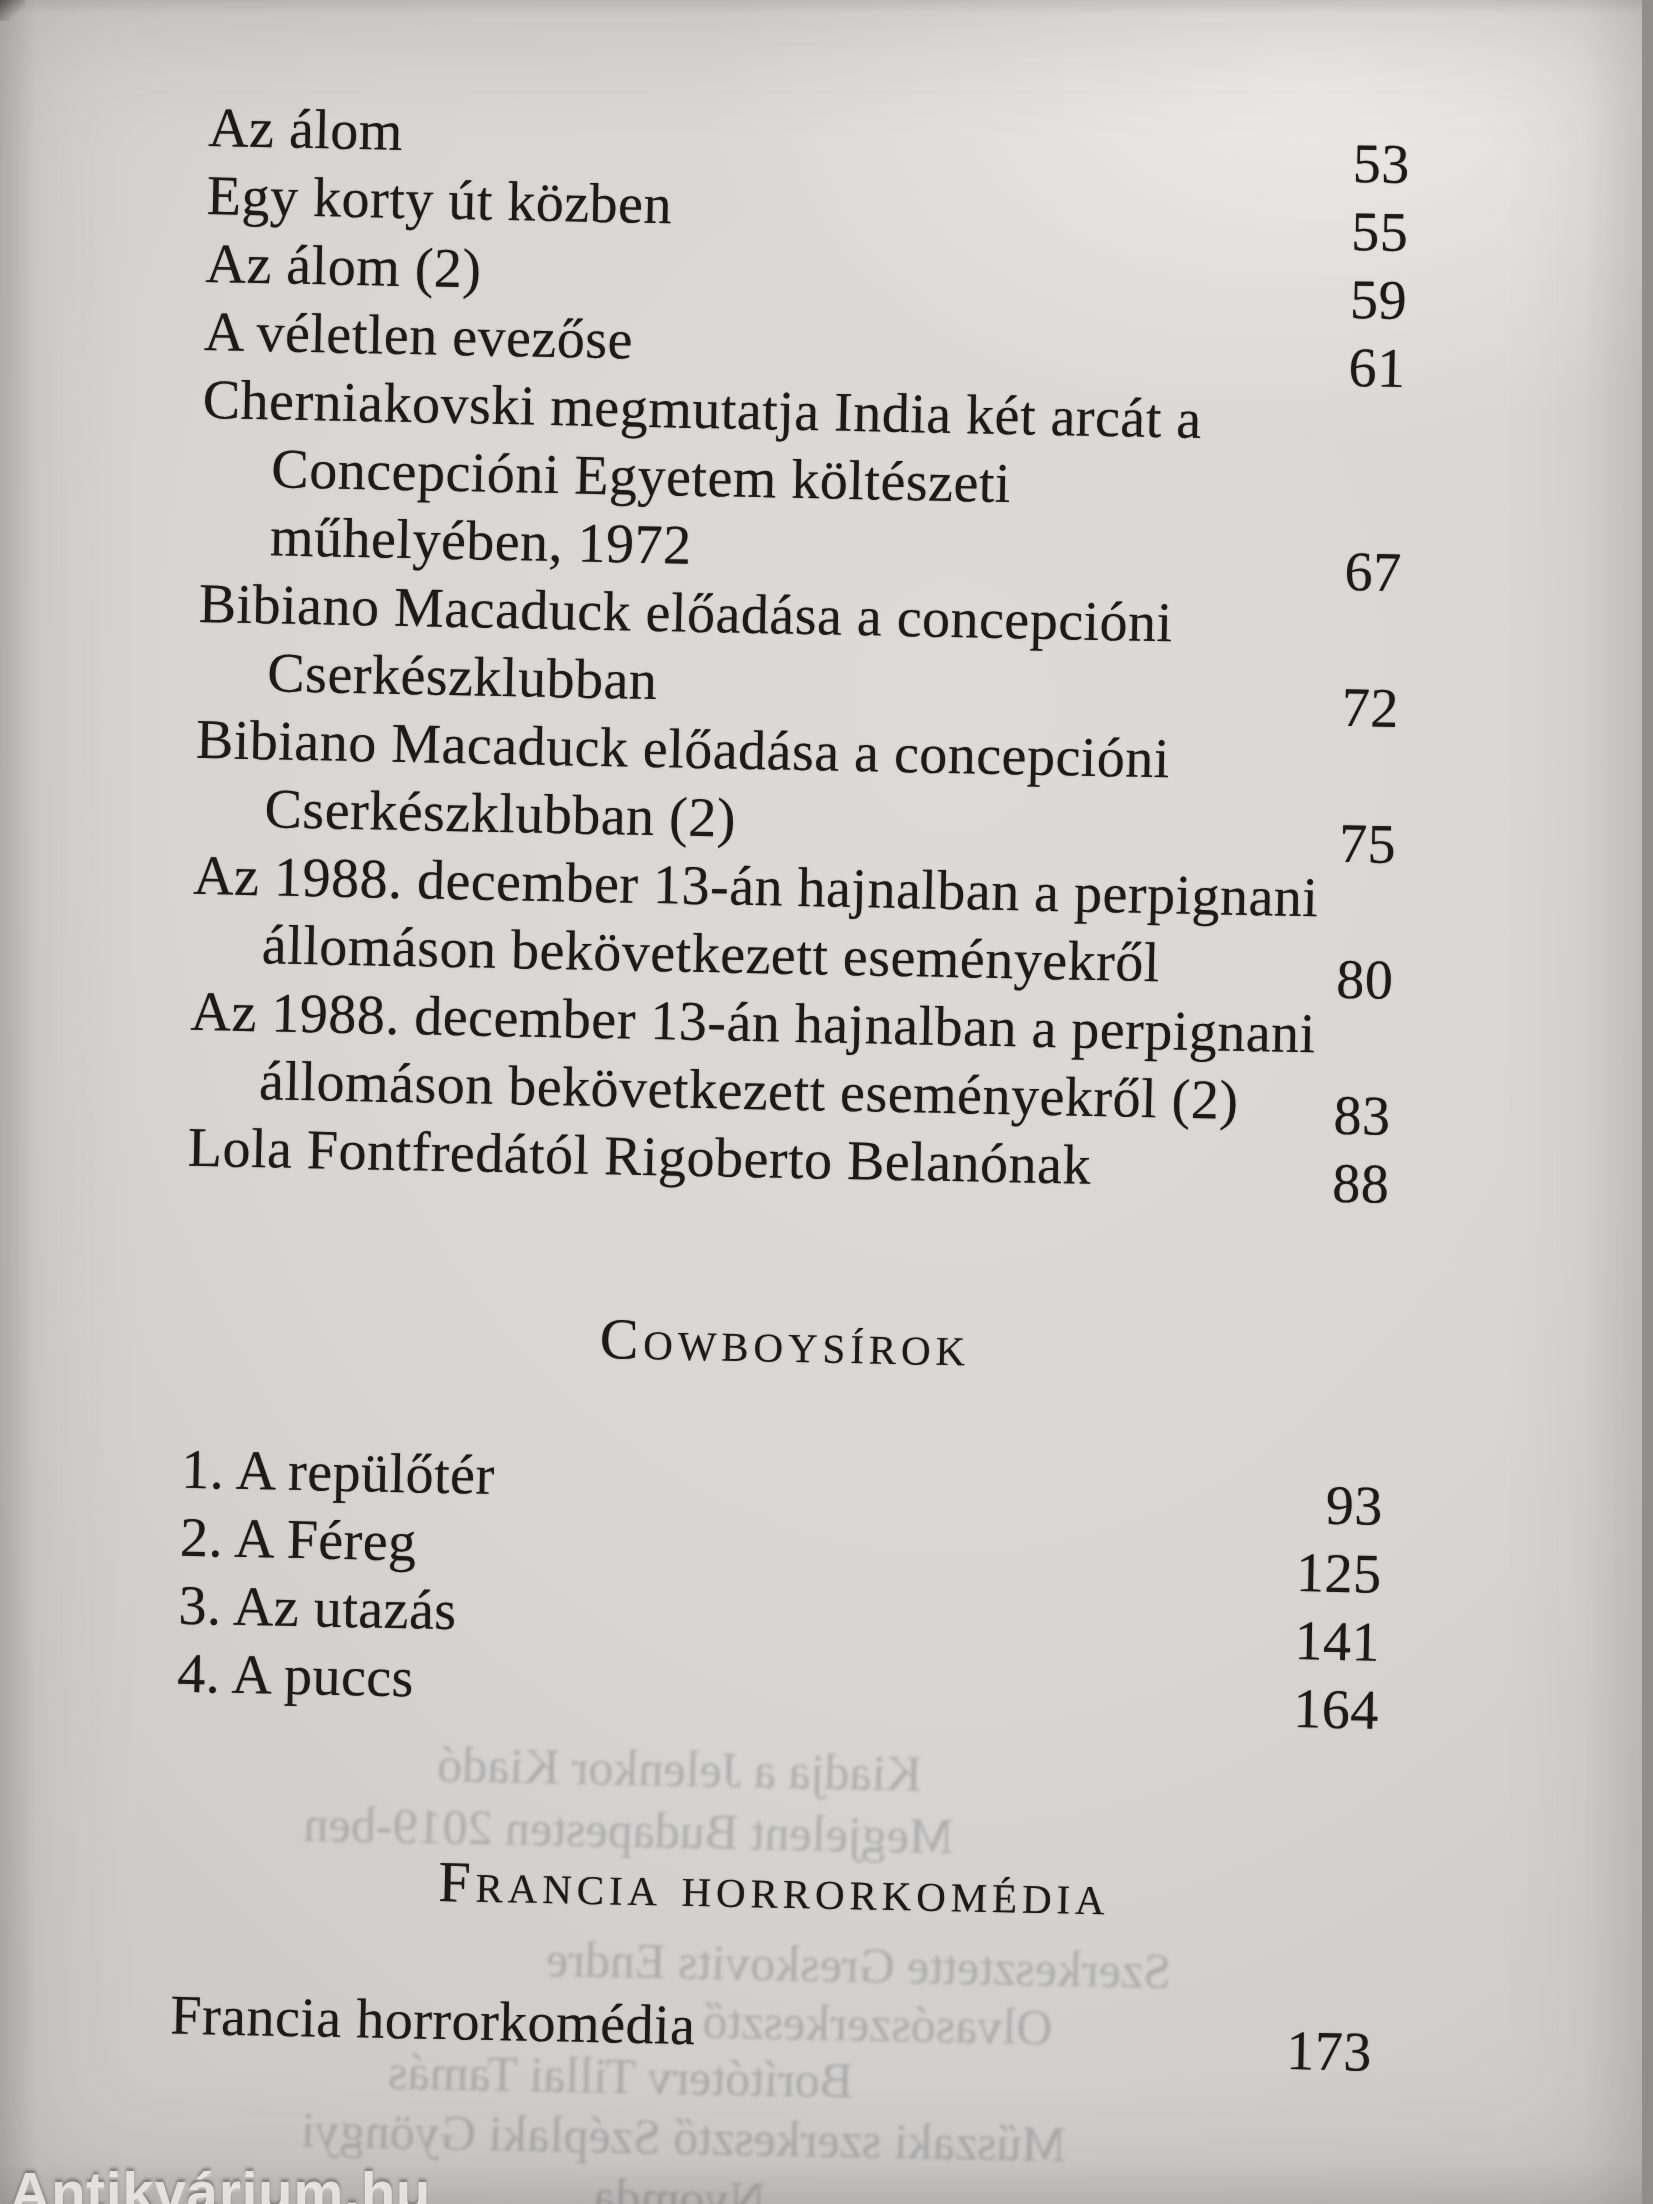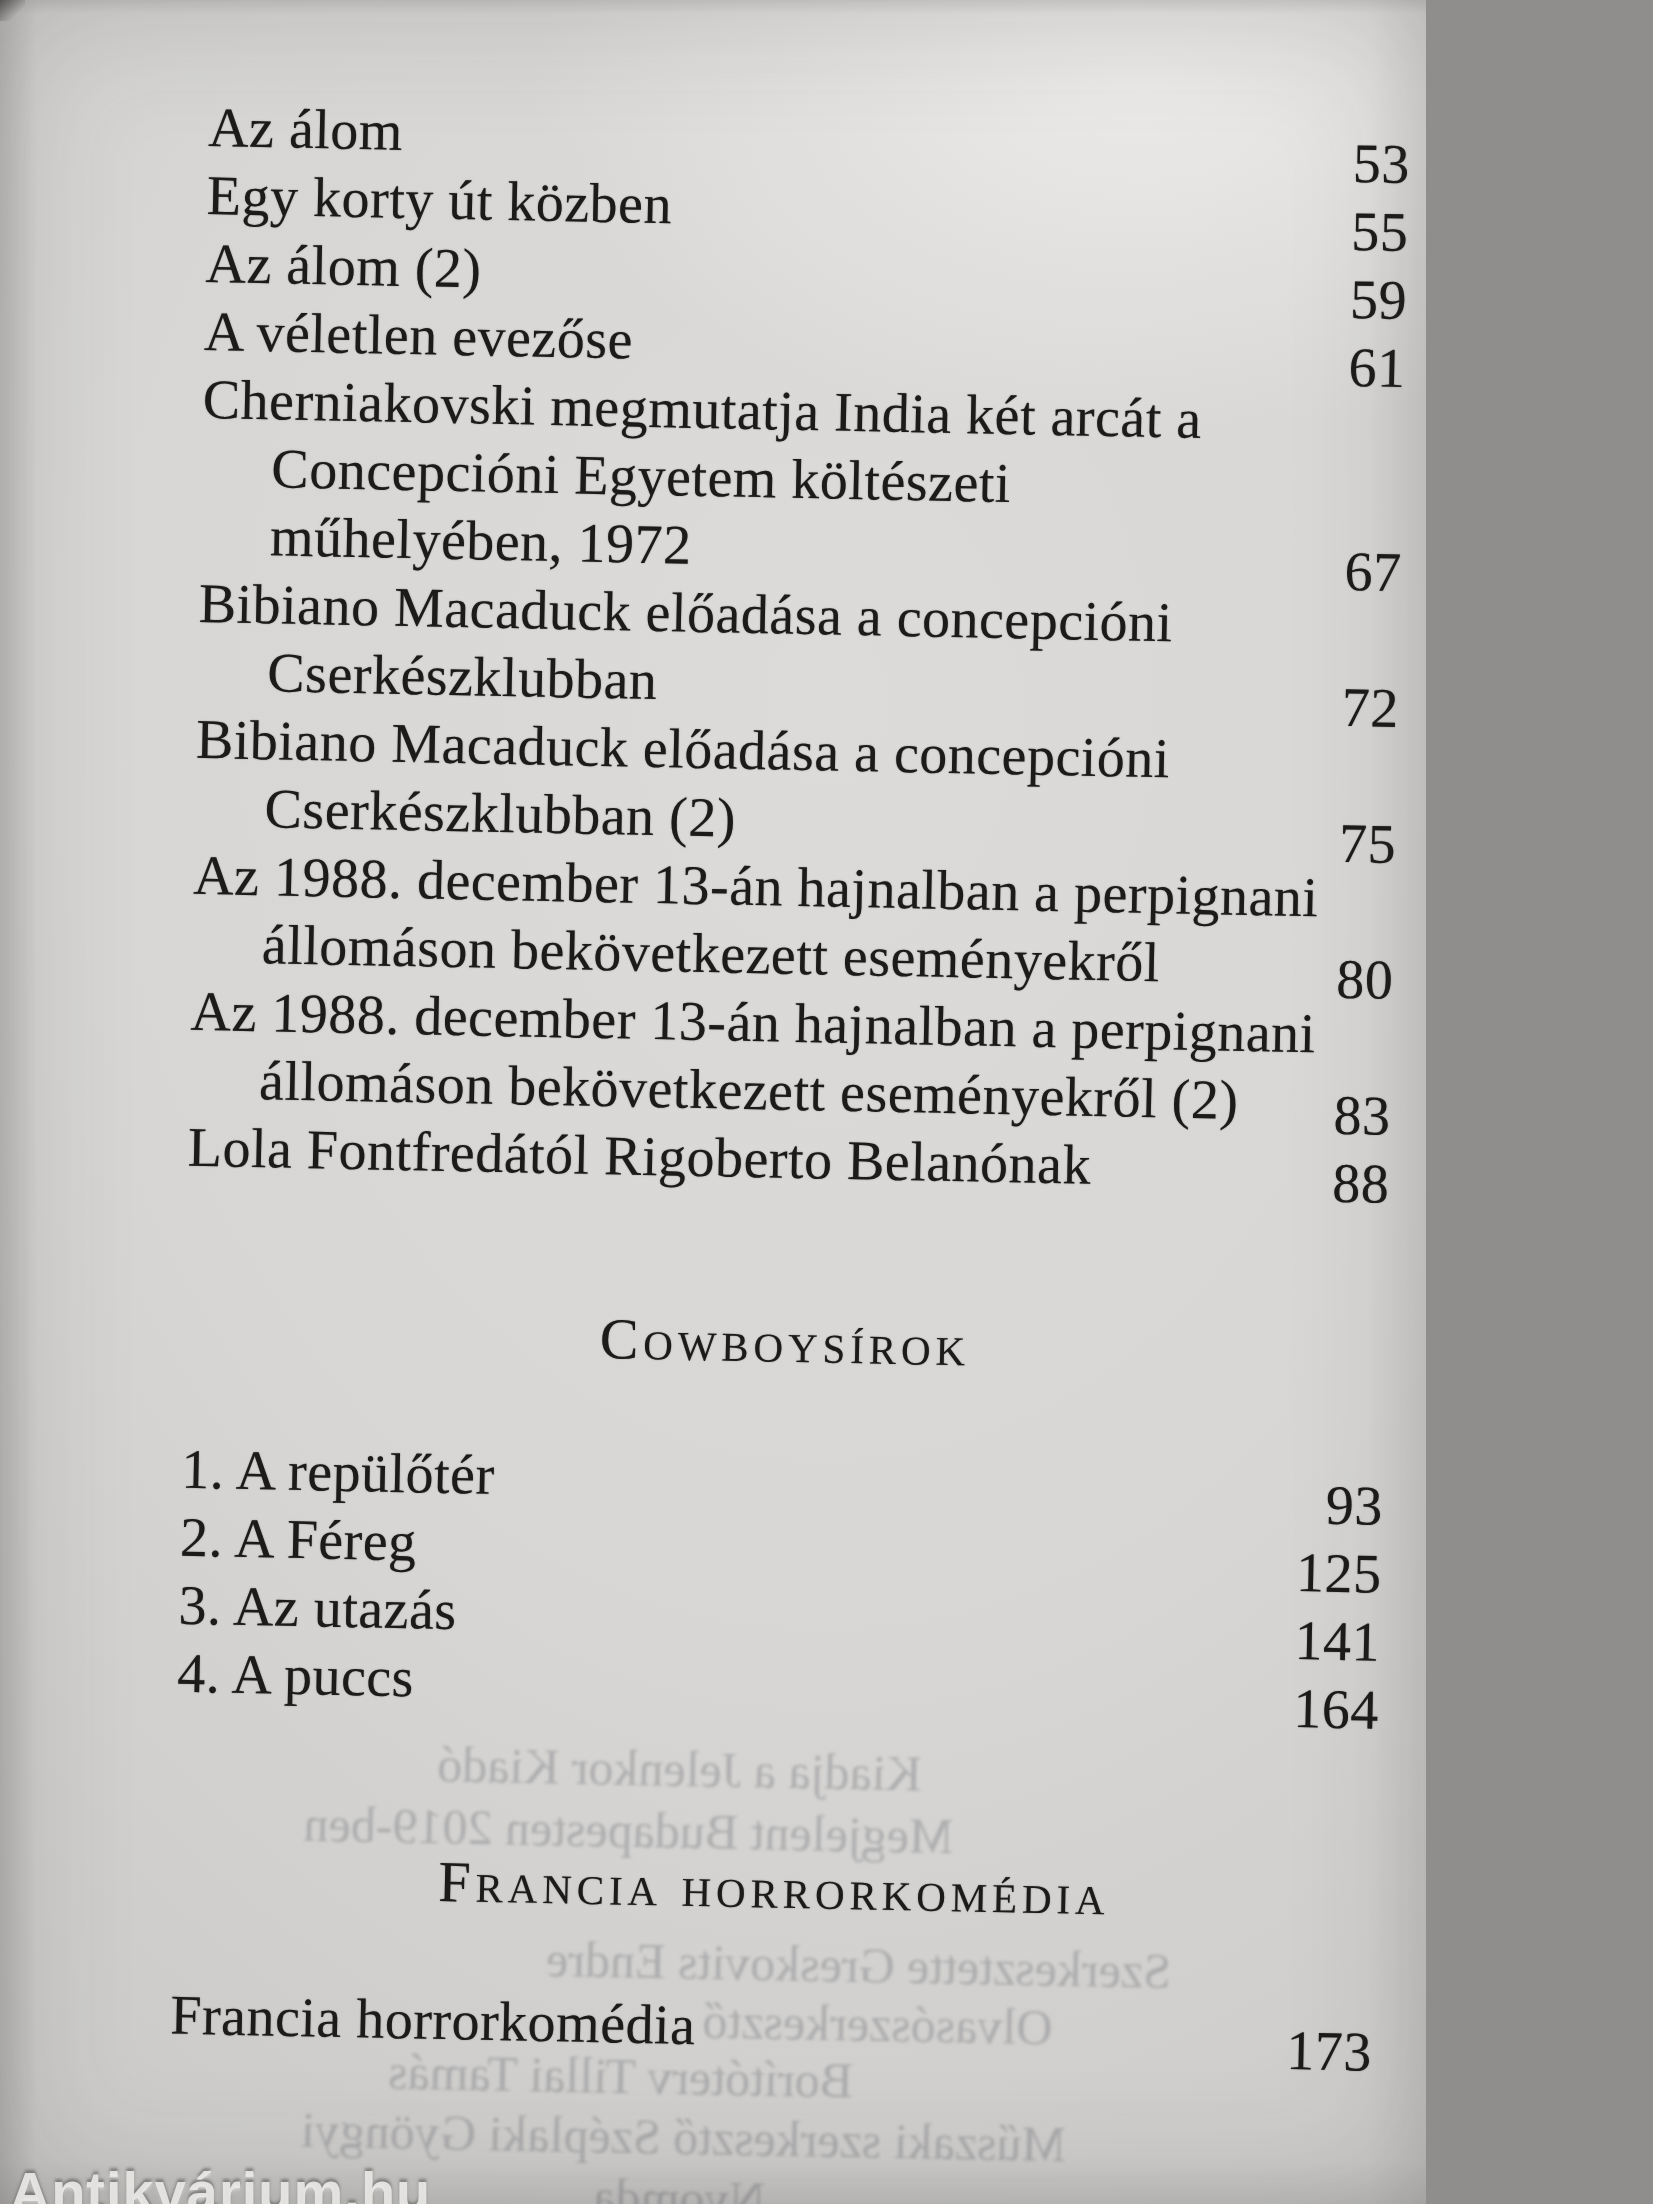--- a/index.html
+++ b/index.html
@@ -3,21 +3,21 @@
 <meta charset="utf-8">
 <style>
   html,body{margin:0;padding:0;background:#8f8e8c;}
   :root{
     --paper:#d7d6d4;
     --ink:#1c1b19;
     --ghost:#74767e;
   }
   .photo{
     position:relative;
-    width:1426px;height:2205px;
+    width:1642px;height:2205px;
     overflow:hidden;
     background:
       radial-gradient(ellipse 873px 505px at 80% 4%, rgba(238,237,235,.85) 0%, rgba(238,237,235,0) 70%),
       radial-gradient(ellipse 1359px 1747px at 58% 32%, #dcdbd9 0%, #d7d6d4 55%, #cbcac8 100%);
     font-family:"Liberation Serif","DejaVu Serif",serif;
     color:var(--ink);
   }
   
   .photo::before{
     content:"";position:absolute;inset:0;pointer-events:none;z-index:5;

